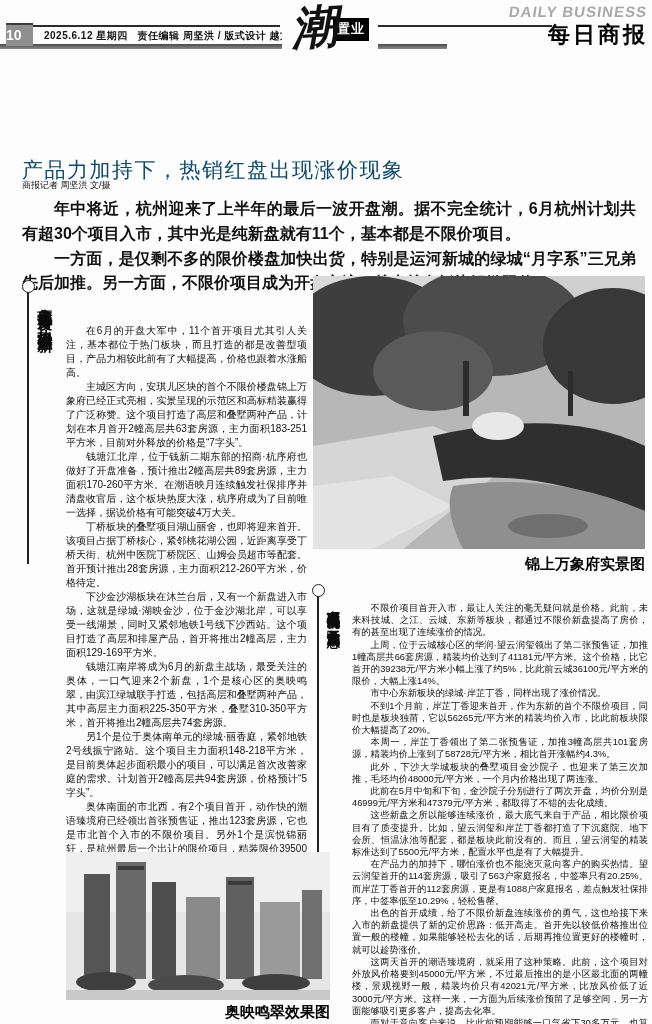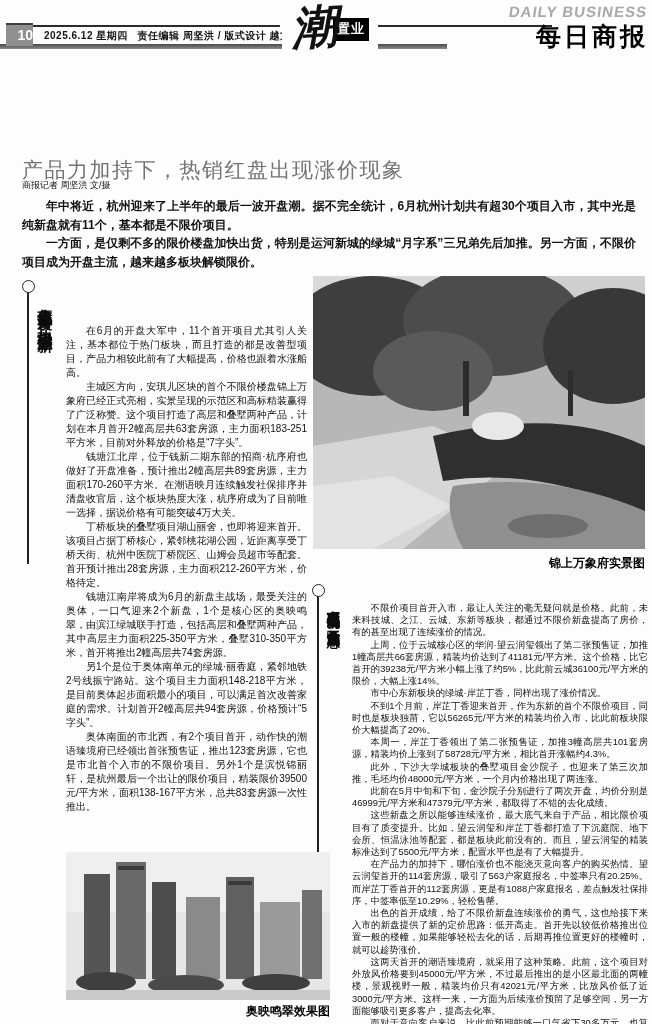--- a/index.html
+++ b/index.html
@@ -7,41 +7,41 @@
         font-family:"Liberation Sans","DejaVu Sans",sans-serif;color:#111;}
 
   
   .rule-thin{position:absolute;top:25px;height:1.5px;background:#2b2b2b;}
   .rule-thin.left{left:28px;width:252px;}
   .rule-thin.right{left:372px;width:180px;}
   .rule-thick{position:absolute;left:0;top:44px;width:447px;height:5px;
               background:linear-gradient(#4a4a4a,#8a8a8a);}
   .pagenum{position:absolute;left:6px;top:23px;width:27px;height:21px;background:#8f8f8f;
            border-top:2px solid #3c3c3c;color:#fff;font-weight:bold;font-size:14px;
-           text-align:right;line-height:21px;}
+           text-align:left;line-height:21px;}
   .dateline{position:absolute;left:44px;top:29px;font-size:10px;font-weight:bold;
             letter-spacing:.5px;color:#141414;}
   .logo{position:absolute;left:282px;top:0;width:96px;height:54px;background:#fdfdfd;
         display:flex;align-items:center;justify-content:center;}
   .logo-char{font-family:"DejaVu Serif","Liberation Serif",serif;font-size:46px;line-height:48px;
              font-weight:bold;font-style:italic;transform:rotate(-4deg);}
   .logo-tag{background:#000;color:#fff;font-size:13px;font-weight:bold;padding:2px 4px 3px;
             margin-left:-4px;margin-top:4px;letter-spacing:1px;}
   .masthead-en{position:absolute;right:5px;top:3px;color:#a9a9a9;font-size:15px;font-weight:bold;
                letter-spacing:1px;transform:skewX(-8deg);}
-  .masthead-cn{position:absolute;right:4px;top:20px;color:#000;font-size:25px;font-weight:900;
+  .masthead-cn{position:absolute;right:4px;top:20px;color:#000;font-size:22px;font-weight:900;
                letter-spacing:3px;}
 
   
   .headline{position:absolute;left:21px;top:88px;width:616px;font-size:33px;font-weight:900;
             letter-spacing:1px;line-height:1.2;}
-  .subhead{position:absolute;left:22px;top:139px;font-size:21px;font-weight:500;color:#737373;
+  .subhead{position:absolute;left:22px;top:139px;font-size:21px;font-weight:500;color:#0c4a6e;
            letter-spacing:1.5px;}
   .byline{position:absolute;left:22px;top:179px;font-size:9px;font-weight:normal;}
-  .intro{position:absolute;left:22px;top:197px;width:614px;font-size:12px;line-height:1.55;}
+  .intro{position:absolute;left:22px;top:197px;width:614px;font-size:16px;line-height:1.55;}
   .intro p{margin:0;text-indent:2em;font-weight:600;text-align:justify;}
 
   
   .rail-circle{position:absolute;width:11px;height:11px;border:1.5px solid #222;border-radius:50%;
                background:#fdfdfd;z-index:2;}
   .rail-line{position:absolute;width:1.5px;background:#222;}
   .rail-text{position:absolute;writing-mode:vertical-rl;font-weight:900;color:#0d0d0d;}
   .rail-text .gap{margin-top:12px;}
   .rail1 .rail-text{font-size:15px;letter-spacing:1px;}
   .rail2 .rail-text{font-size:13px;letter-spacing:.5px;}
@@ -51,21 +51,21 @@
   .col p{margin:0;text-indent:2em;}
   .col-left{left:66px;top:276px;width:241px;font-size:10px;line-height:14px;}
   .col-right{left:352px;top:554px;width:296px;height:450px;overflow:hidden;
              font-size:9.3px;line-height:12.2px;}
 
   
   .photo{position:absolute;overflow:hidden;background:#9a9a9a;}
   .photo svg{display:block;width:100%;height:100%;}
   .photo1{left:313px;top:276px;width:332px;height:273px;}
   .photo2{left:66px;top:852px;width:264px;height:148px;}
-  .caption{position:absolute;font-size:12px;font-weight:bold;color:#000;}
+  .caption{position:absolute;font-size:15px;font-weight:bold;color:#000;}
   .caption1{left:313px;top:555px;width:332px;text-align:right;padding-right:4px;}
   .caption2{left:66px;top:1003px;width:264px;text-align:right;padding-right:10px;}
 </style>
 </head>
 <body>
 
 <div class="page">
 
   <div class="rule-thin left"></div>
   <div class="rule-thin right"></div>
@@ -98,20 +98,21 @@
     <div class="rail-text" style="left:35px;top:297px;height:272px;">
       <span>焦点项目蓄势待发</span><span class="gap">热门板块供应上新</span>
     </div>
   </div>
 
   <div class="col col-left">
       <p>在6月的开盘大军中，11个首开项目尤其引人关注，基本都位于热门板块，而且打造的都是改善型项目，产品力相较此前有了大幅提高，价格也跟着水涨船高。</p>
       <p>主城区方向，安琪儿区块的首个不限价楼盘锦上万象府已经正式亮相，实景呈现的示范区和高标精装赢得了广泛称赞。这个项目打造了高层和叠墅两种产品，计划在本月首开2幢高层共63套房源，主力面积183-251平方米，目前对外释放的价格是“7字头”。</p>
       <p>钱塘江北岸，位于钱新二期东部的招商·杭序府也做好了开盘准备，预计推出2幢高层共89套房源，主力面积170-260平方米。在潮语映月连续触发社保排序并清盘收官后，这个板块热度大涨，杭序府成为了目前唯一选择，据说价格有可能突破4万大关。</p>
       <p>丁桥板块的叠墅项目湖山丽舍，也即将迎来首开。该项目占据丁桥核心，紧邻桃花湖公园，近距离享受丁桥天街、杭州中医院丁桥院区、山姆会员超市等配套。首开预计推出28套房源，主力面积212-260平方米，价格待定。</p>
+      <p>下沙金沙湖板块在沐兰台后，又有一个新盘进入市场，这就是绿城·湖映金沙，位于金沙湖北岸，可以享受一线湖景，同时又紧邻地铁1号线下沙西站。这个项目打造了高层和排屋产品，首开将推出2幢高层，主力面积129-169平方米。</p>
       <p>钱塘江南岸将成为6月的新盘主战场，最受关注的奥体，一口气迎来2个新盘，1个是核心区的奥映鸣翠，由滨江绿城联手打造，包括高层和叠墅两种产品，其中高层主力面积225-350平方米，叠墅310-350平方米，首开将推出2幢高层共74套房源。</p>
       <p>另1个是位于奥体南单元的绿城·丽香庭，紧邻地铁2号线振宁路站。这个项目主力面积148-218平方米，是目前奥体起步面积最小的项目，可以满足首次改善家庭的需求。计划首开2幢高层共94套房源，价格预计“5字头”。</p>
       <p>奥体南面的市北西，有2个项目首开，动作快的潮语臻境府已经领出首张预售证，推出123套房源，它也是市北首个入市的不限价项目。另外1个是滨悦锦丽轩，是杭州最后一个出让的限价项目，精装限价39500元/平方米，面积138-167平方米，总共83套房源一次性推出。</p>
     </div>
 
   <div class="photo photo1">
     <svg viewBox="0 0 332 273" preserveAspectRatio="none">
       <rect x="0" y="0" width="332" height="273" fill="#b7b7b7"></rect>
       <rect x="0" y="0" width="332" height="40" fill="#d9d9d9"></rect>
       <rect x="230" y="0" width="102" height="90" fill="#cfcfcf"></rect>

